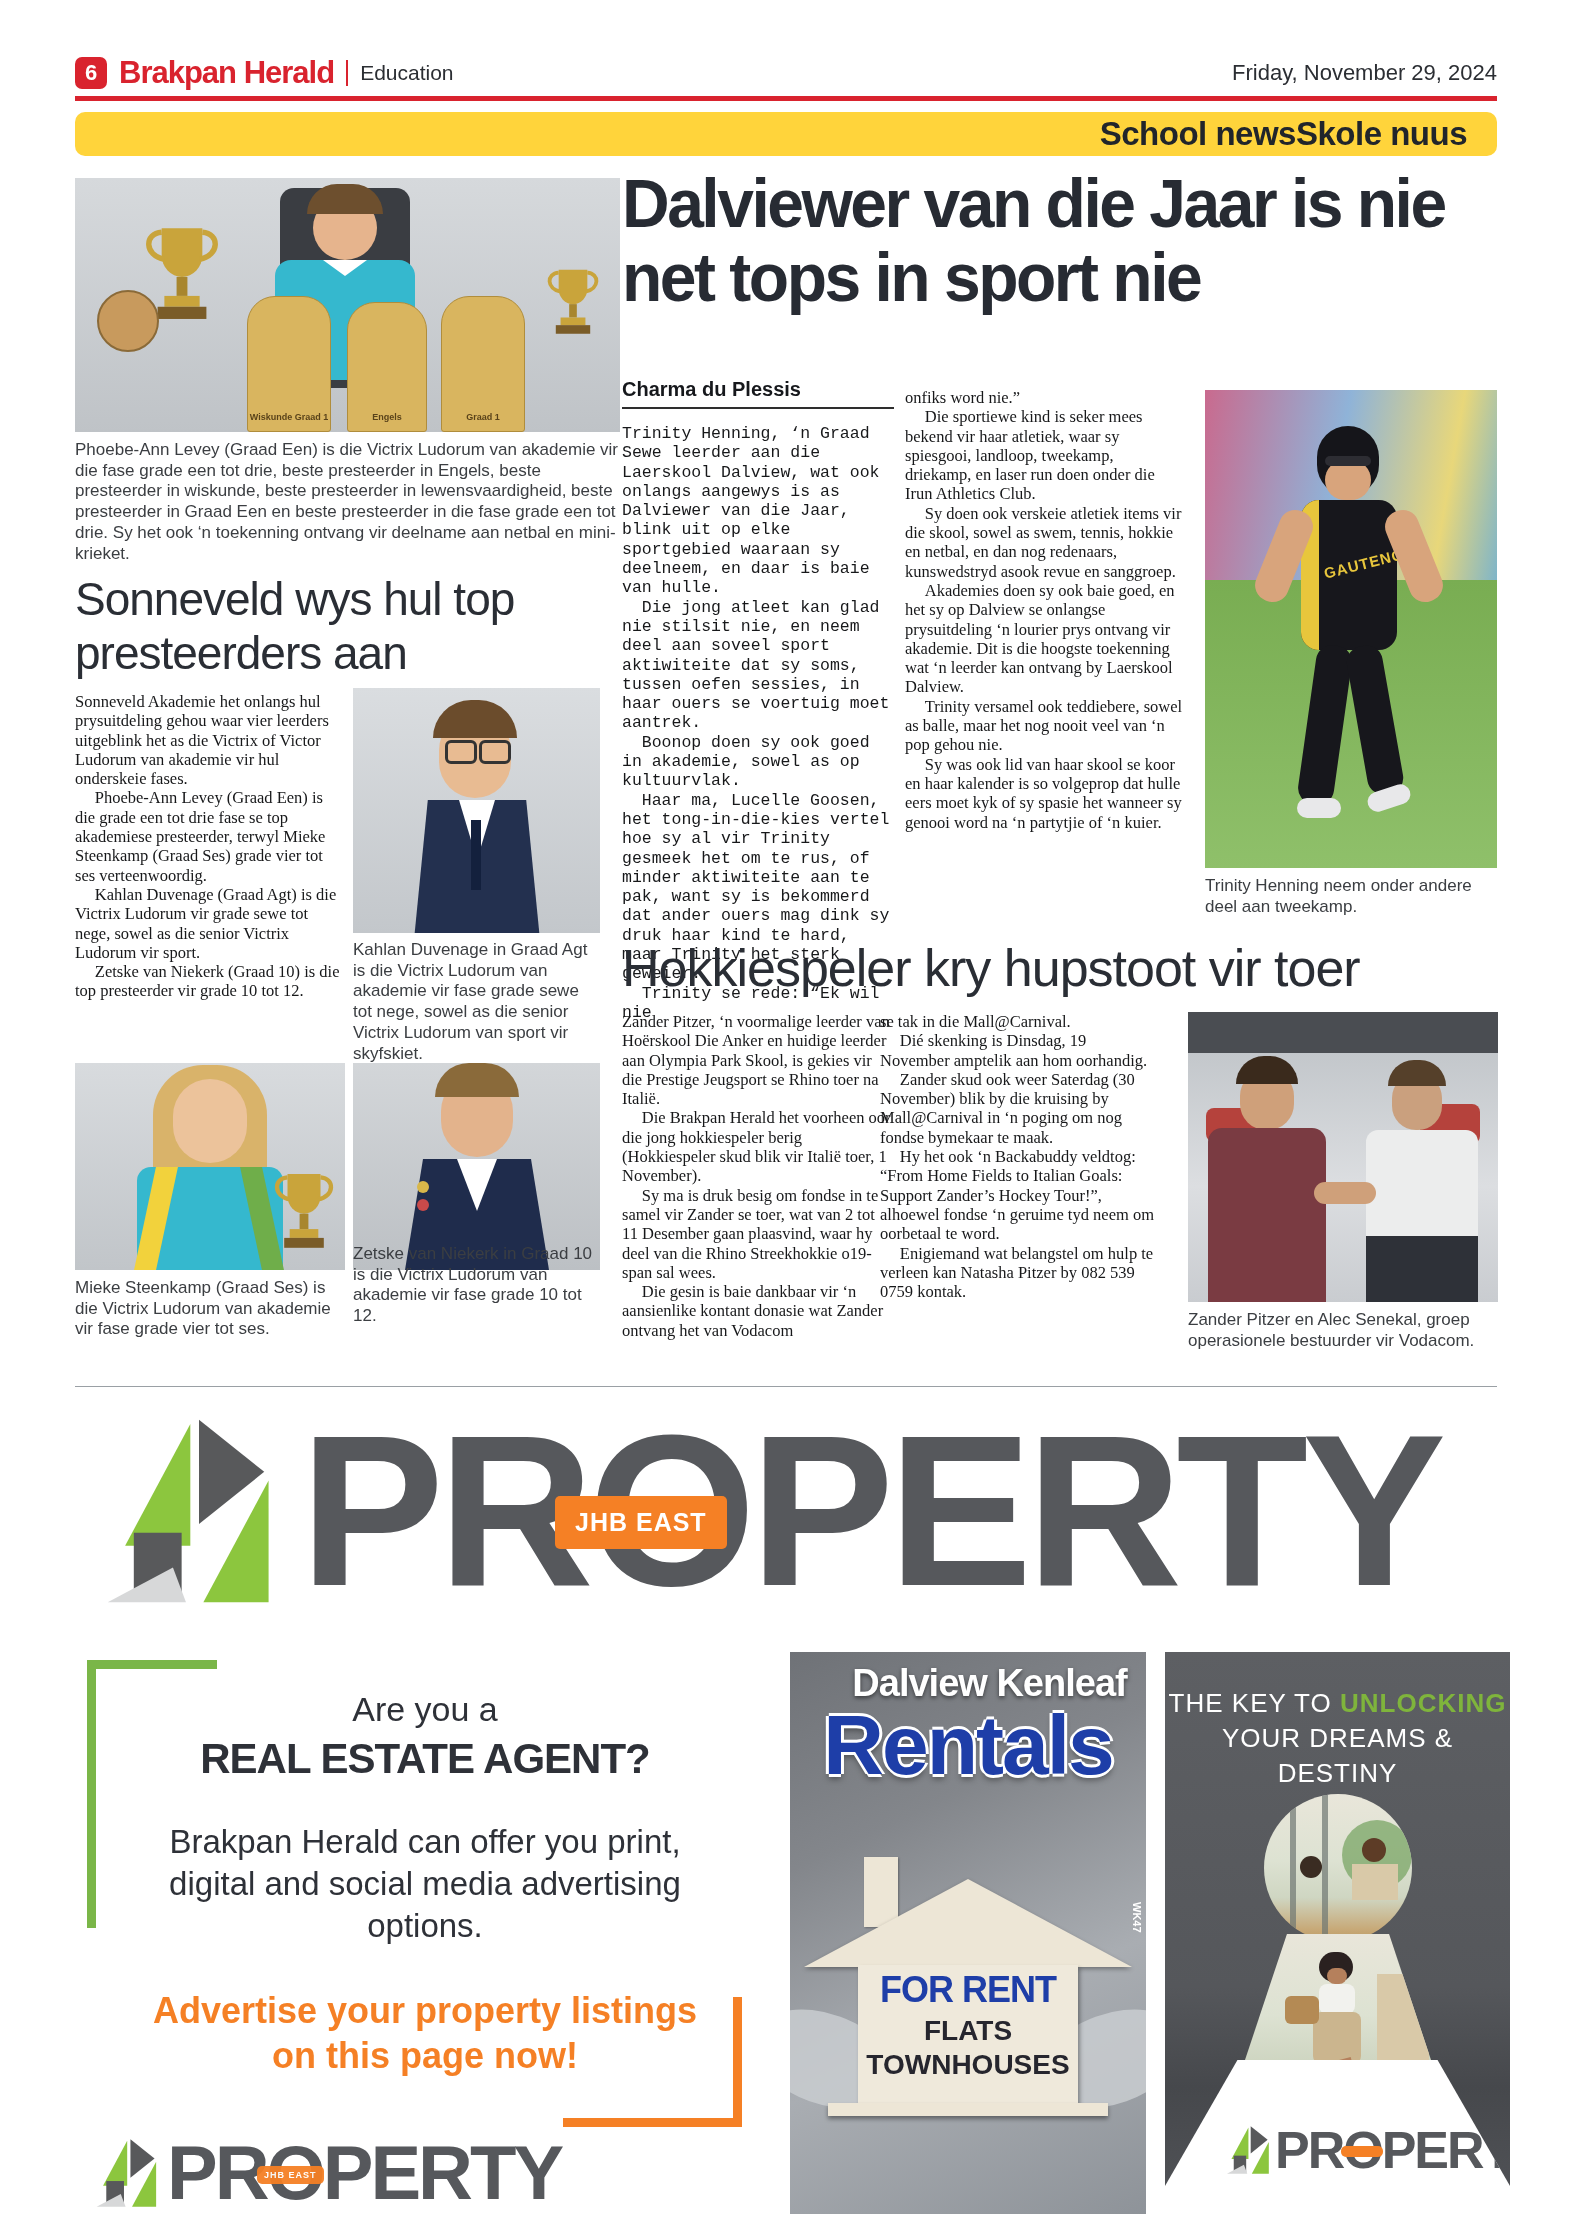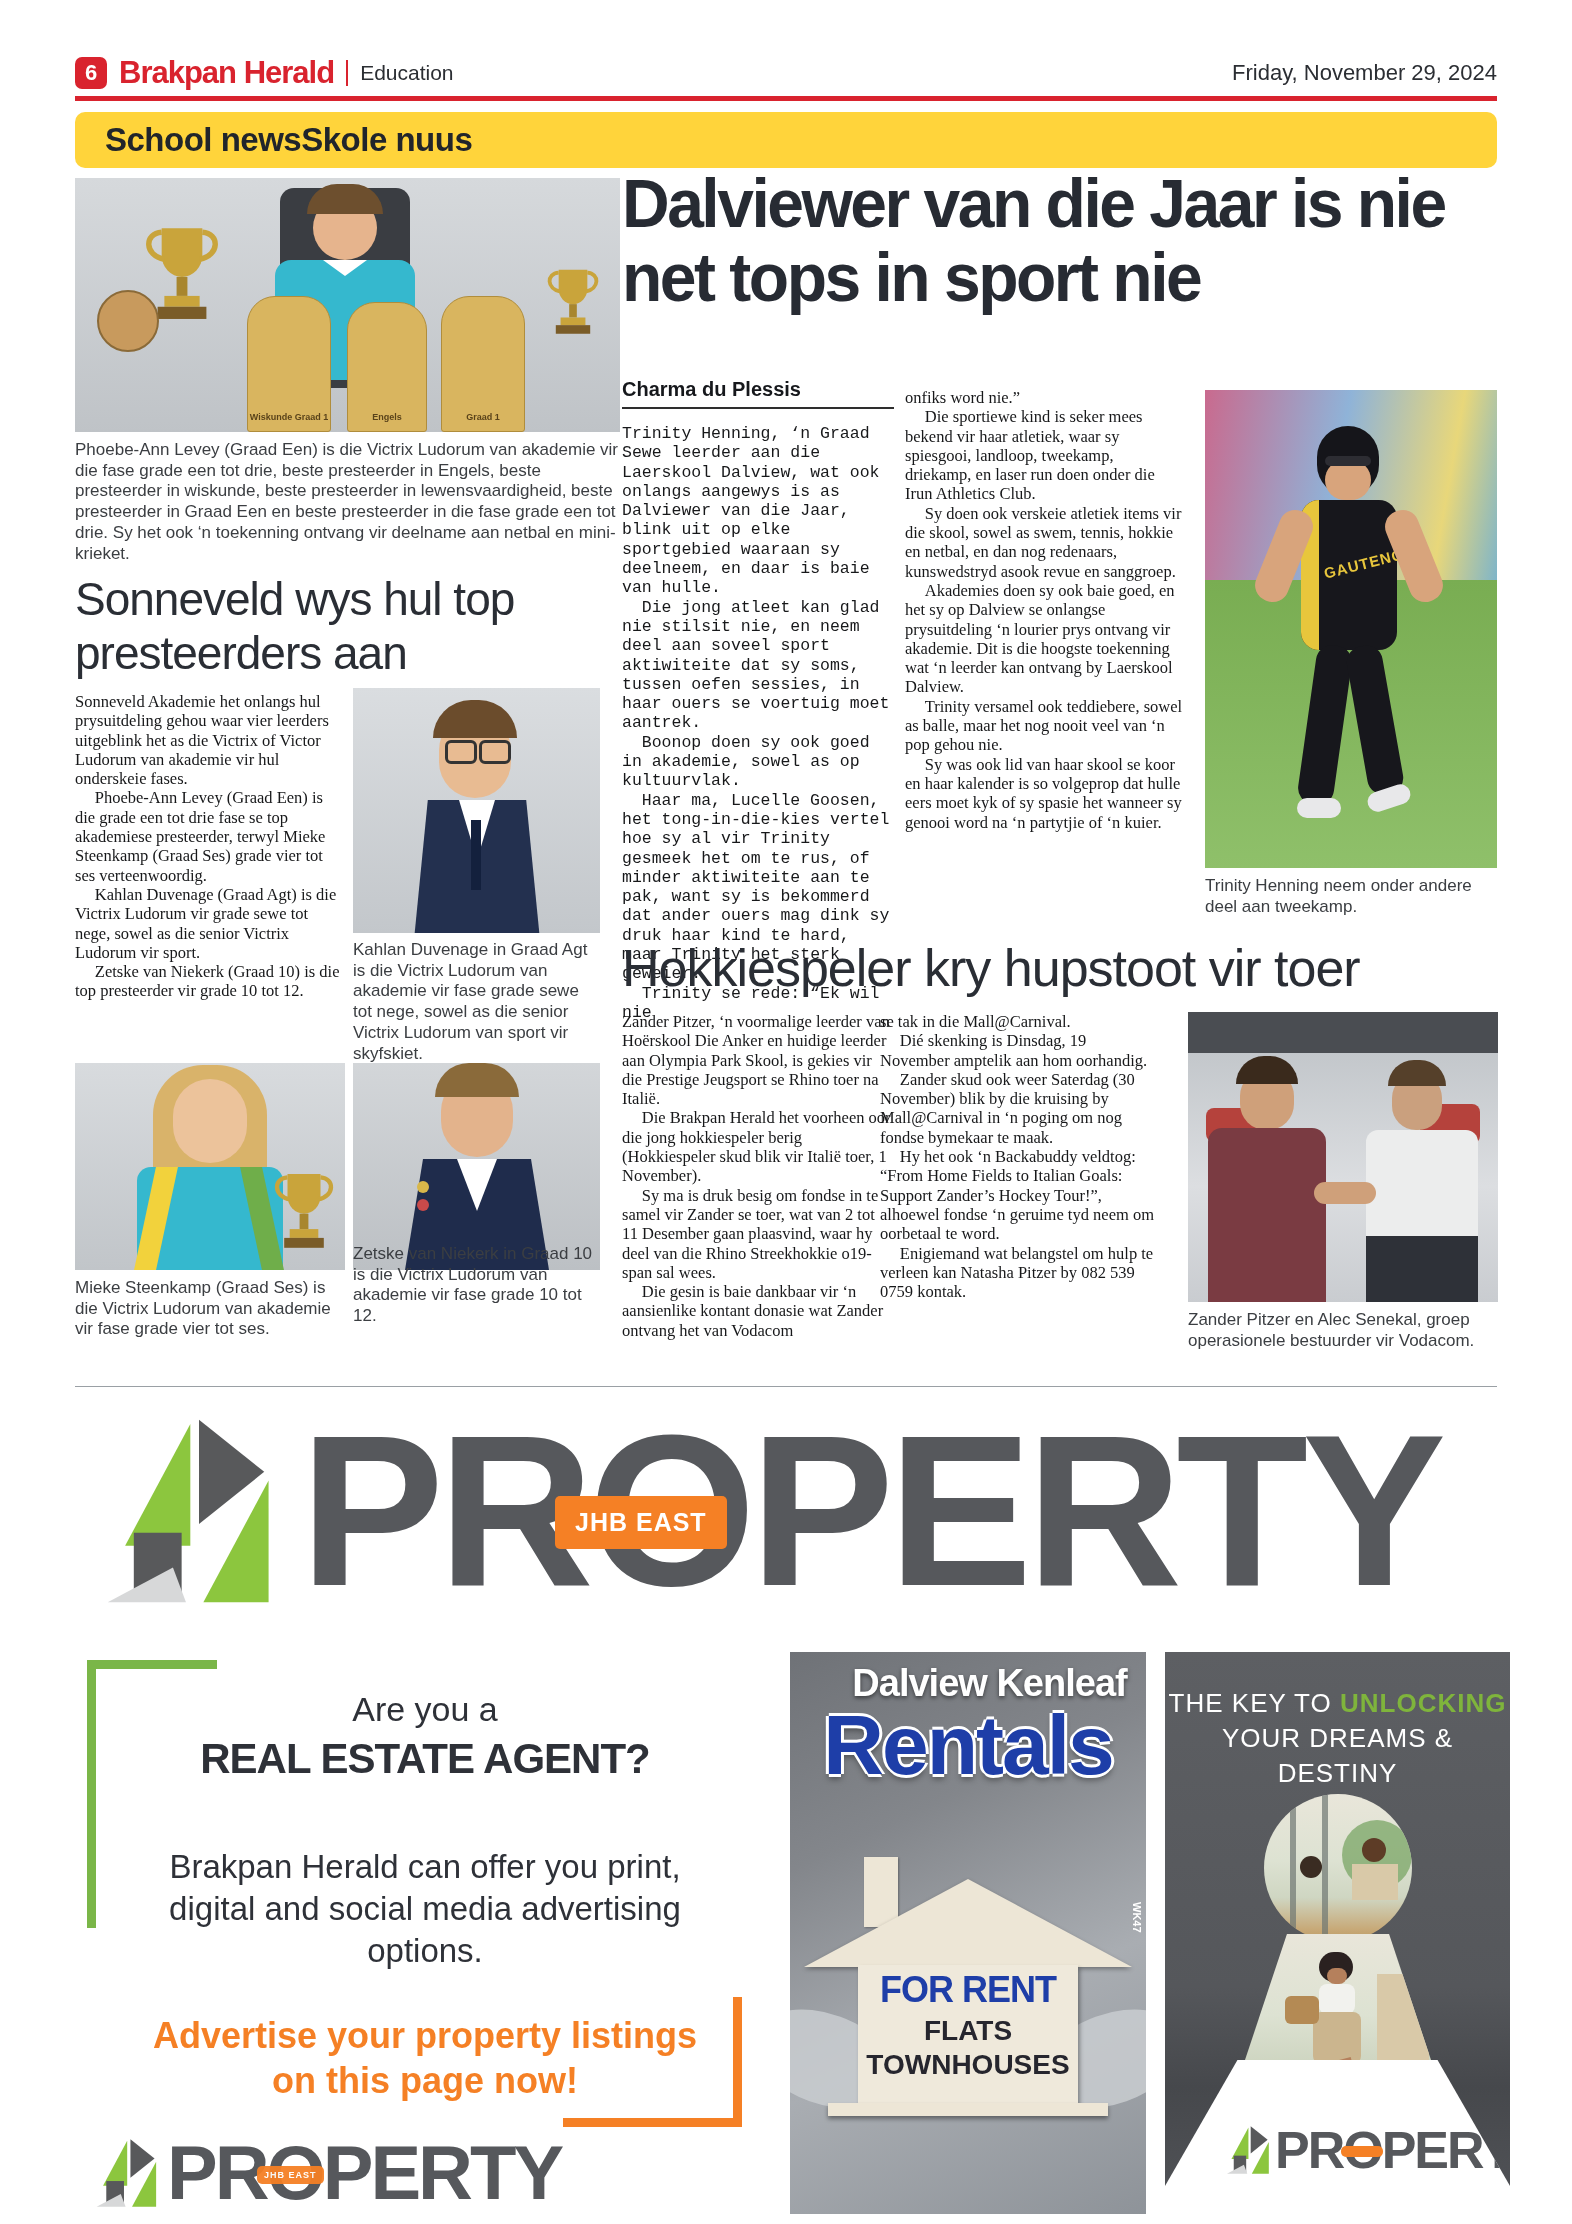--- a/index.html
+++ b/index.html
@@ -10,22 +10,22 @@
   .hdr{position:absolute;left:75px;top:50px;width:1422px;height:46px;
        border-bottom:5px solid #D9232E;display:flex;align-items:center;}
   .pagenum{background:#D9232E;color:#fff;font-weight:bold;font-size:22px;width:32px;height:32px;
            border-radius:7px;display:flex;align-items:center;justify-content:center;}
   .brand{color:#D9232E;font-weight:bold;font-size:31px;letter-spacing:-1px;margin-left:12px;}
   .hdr-sep{width:2px;height:26px;background:#D9232E;margin:0 12px;}
   .section{color:#2b2e33;font-size:21px;}
   .hdr-date{margin-left:auto;color:#2b2e33;font-size:22px;}
 
   
-  .banner{position:absolute;left:75px;top:112px;width:1422px;height:56px;background:#FFD43B;
-          border-radius:10px;display:flex;align-items:center;justify-content:flex-start;
+  .banner{position:absolute;left:75px;top:112px;width:1422px;height:44px;background:#FFD43B;
+          border-radius:10px;display:flex;align-items:center;justify-content:flex-end;
           padding:0 30px;box-sizing:border-box;}
   .banner span{font-size:33px;font-weight:800;color:#21252B;letter-spacing:-0.5px;}
 
   
   .photo{position:absolute;overflow:hidden;background:#C9CDD1;}
   .cap{position:absolute;font-size:17px;line-height:1.22;color:#3b3e42;}
 
   
   .big-head{position:absolute;left:622px;top:166px;width:918px;font-size:66px;font-weight:800;
             line-height:1.07;letter-spacing:-2.5px;color:#272B33;transform:scaleY(1.05);transform-origin:left top;}
@@ -46,21 +46,21 @@
          display:flex;align-items:center;justify-content:center;letter-spacing:1px;}
 
   
   .ad-agent{position:absolute;left:85px;top:1652px;width:680px;height:562px;background:#fff;text-align:center;}
   .ga-v{position:absolute;left:2px;top:8px;width:9px;height:268px;background:#7AB648;}
   .ga-h{position:absolute;left:2px;top:8px;width:130px;height:9px;background:#7AB648;}
   .oa-v{position:absolute;left:648px;top:345px;width:9px;height:130px;background:#F58025;}
   .oa-h{position:absolute;left:478px;top:466px;width:179px;height:9px;background:#F58025;}
   .aa-intro{margin-top:38px;font-size:34px;color:#2E3138;}
   .aa-title{font-size:42px;font-weight:800;color:#2E3138;margin-top:6px;letter-spacing:-1px;}
-  .aa-body{font-size:33px;color:#2E3138;margin:63px auto 0;width:600px;line-height:1.28;}
+  .aa-body{font-size:33px;color:#2E3138;margin:38px auto 0;width:600px;line-height:1.28;}
   .aa-cta{font-size:36px;font-weight:800;color:#F58025;margin:40px auto 0;width:560px;line-height:1.25;}
   .aa-contact{font-size:33px;color:#2E3138;margin-top:44px;line-height:1.4;}
   .aa-contact b{font-weight:800;}
 
   
   .ad-rentals{position:absolute;left:790px;top:1652px;width:356px;height:562px;overflow:hidden;
       background:linear-gradient(155deg,#6f7277 0%,#83868b 30%,#a9adb2 62%,#8e9399 100%);text-align:center;}
   .rent-hand{position:absolute;width:150px;height:90px;border-radius:50%;background:#c9ccd0;opacity:.85;}
   .rr-title{position:relative;margin-top:10px;font-size:38px;font-weight:800;color:#fff;
             text-shadow:0 2px 4px rgba(0,0,0,.55);letter-spacing:-1px;padding-left:43px;}

